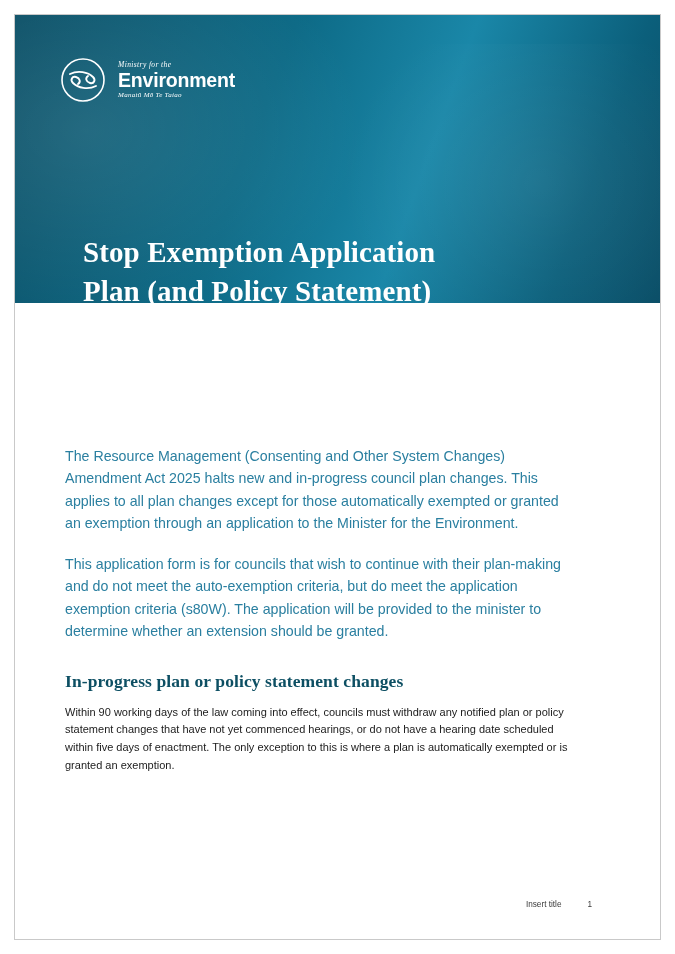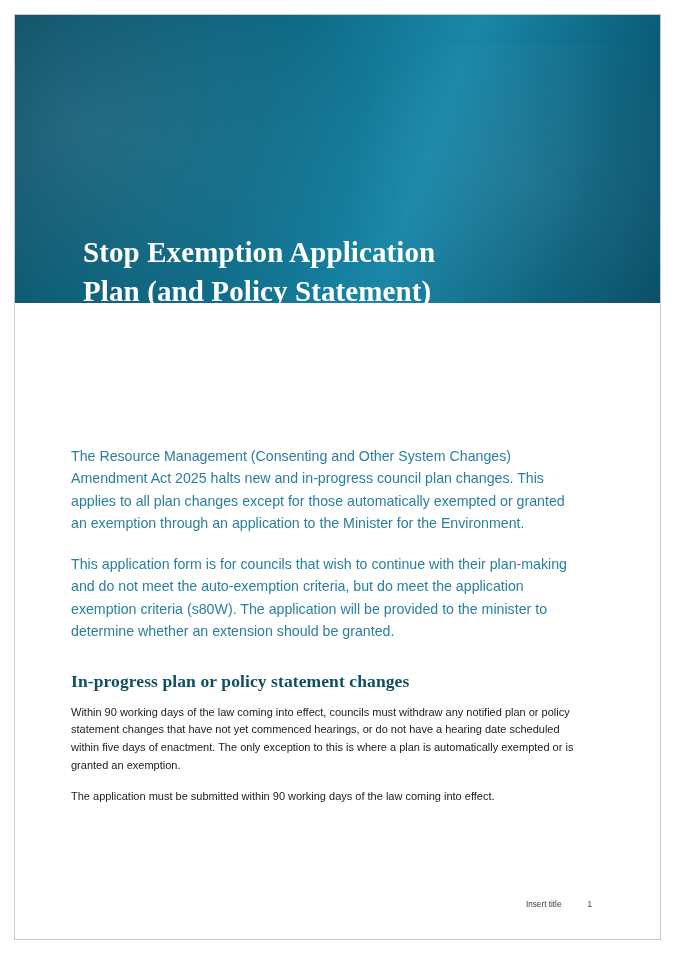--- a/index.html
+++ b/index.html
@@ -111,21 +111,21 @@
     font-size: 29px;
     line-height: 1.33;
     letter-spacing: 0.1px;
     z-index: 4;
   }
   .cover-title span { display: block; }
 
   
   .body-area {
     position: absolute;
-    left: 56px;
+    left: 50px;
     top: 430px;
     width: 512px;
   }
   .intro-para {
     color: #2a7fa0;
     font-size: 14.2px;
     line-height: 1.58;
     margin: 0 0 18px 0;
     font-family: "Liberation Sans", sans-serif;
   }
@@ -161,34 +161,45 @@
   }
   .footer .page-num { font-size: 8.2px; color: #3a3a3a; }
 </style>
 </head>
 <body>
 
 <div class="page">
 
   <div class="header-band">
 
+    <div class="logo">
+      <svg class="logo-mark" viewBox="0 0 46 46" aria-hidden="true">
+        <circle cx="23" cy="23" r="21" fill="none" stroke="#ffffff" stroke-width="1.6"></circle>
+        <path d="M10 17 C18 13, 28 15, 33 20 C36 23, 34 27, 30 26 C26 25, 25 21, 28 19" fill="none" stroke="#ffffff" stroke-width="1.9" stroke-linecap="round"></path>
+        <path d="M36 29 C28 33, 18 31, 13 26 C10 23, 12 19, 16 20 C20 21, 21 25, 18 27" fill="none" stroke="#ffffff" stroke-width="1.9" stroke-linecap="round"></path>
+      </svg>
+      <div class="logo-text">
+        <span class="small-top">Ministry for the</span>
+        <span class="big">Environment</span>
+        <span class="small-bottom">Manatū Mō Te Taiao</span>
+      </div>
+    </div>
 
     <div class="cover-title">
       <span>Stop Exemption Application</span>
       <span>Plan (and Policy Statement)</span>
     </div>
   </div>
 
   <div class="body-area">
     <p class="intro-para">The Resource Management (Consenting and Other System Changes) Amendment Act 2025 halts new and in-progress council plan changes. This applies to all plan changes except for those automatically exempted or granted an exemption through an application to the Minister for the Environment.</p>
     <p class="intro-para">This application form is for councils that wish to continue with their plan-making and do not meet the auto-exemption criteria, but do meet the application exemption criteria (s80W). The application will be provided to the minister to determine whether an extension should be granted.</p>
 
     <h2 class="section-heading">In-progress plan or policy statement changes</h2>
     <p class="small-para">Within 90 working days of the law coming into effect, councils must withdraw any notified plan or policy statement changes that have not yet commenced hearings, or do not have a hearing date scheduled within five days of enactment. The only exception to this is where a plan is automatically exempted or is granted an exemption.</p>
-    <p class="small-para">The application must be submitted within 90 working days of the law coming into effect.</p>
   </div>
 
   <div class="footer">
     <span>Insert title</span>
     <span class="page-num">1</span>
   </div>
 
 </div>
 
 </body></html>

